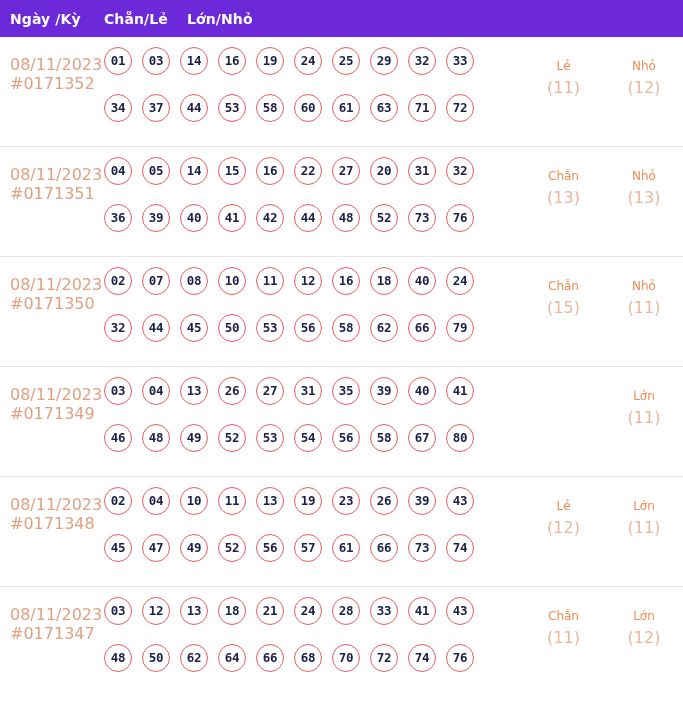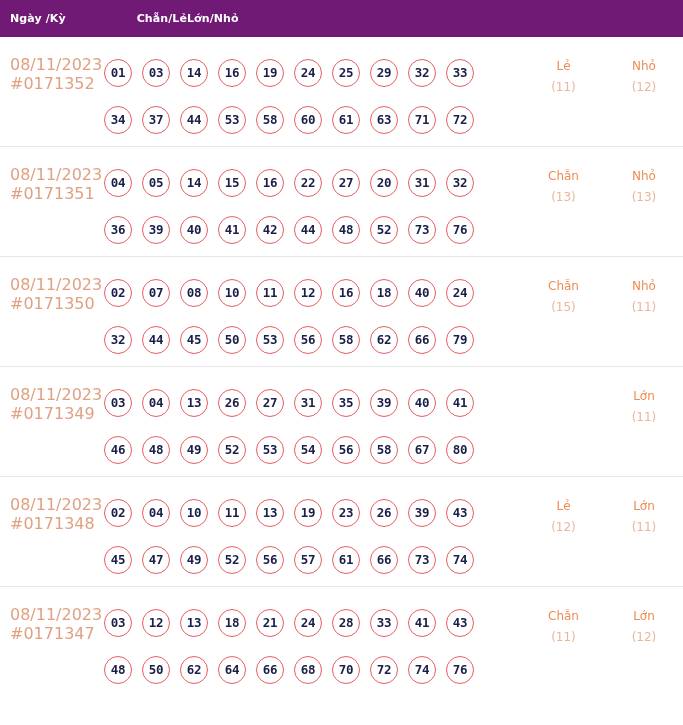--- a/index.html
+++ b/index.html
@@ -17,29 +17,29 @@
   .results-table {
     width: 683px;
     background: #ffffff;
   }
 
   
   .table-header {
     display: flex;
     align-items: center;
     height: 37px;
-    background: #701a75;
+    background: #6d28d9;
     color: #ffffff;
     font-weight: bold;
-    font-size: 11px;
+    font-size: 14px;
     letter-spacing: 0.1px;
   }
   .th-date     { width: 104px; padding-left: 10px; box-sizing: border-box; }
   .th-result   { flex: 1 1 auto; padding-left: 4px; }
-  .th-oddeven  { width: 83px; text-align: right; }
+  .th-oddeven  { width: 83px; text-align: left; }
   .th-bigsmall { width: 78px; }
 
   
   .table-row {
     display: flex;
     align-items: flex-start;
     min-height: 110px;
     border-bottom: 1px solid #e6e6e6;
     box-sizing: border-box;
   }
@@ -50,21 +50,20 @@
     padding: 18px 0 0 10px;
     box-sizing: border-box;
     color: #e0a183;
     font-size: 16px;
     line-height: 19px;
   }
   .cell-date .draw-id { display: block; }
 
   .cell-result {
     flex: 1 1 auto;
-    padding-top: 12px;
   }
   .ball-line {
     display: flex;
     height: 47px;
     align-items: center;
   }
   .ball {
     width: 28px;
     height: 28px;
     min-width: 28px;
@@ -88,21 +87,21 @@
     box-sizing: border-box;
     text-align: center;
     font-size: 12px;
     line-height: 21px;
   }
   .cell-oddeven  { width: 83px; }
   .cell-bigsmall { width: 78px; }
 
   .verdict { display: block; color: #ef8b52; }
   .verdict.neutral { color: #cfa493; }
-  .verdict-count { display: block; color: #e9b79d; font-size: 12px; }
+  .verdict-count { display: block; color: #e9b79d; font-size: 16px; }
   .verdict-count:empty { display: none; }
 </style>
 </head>
 <body>
 
 <div class="results-table">
 
   <div class="table-header">
     <div class="th-date">Ngày /Kỳ</div>
     <div class="th-oddeven">Chẵn/Lẻ</div>

